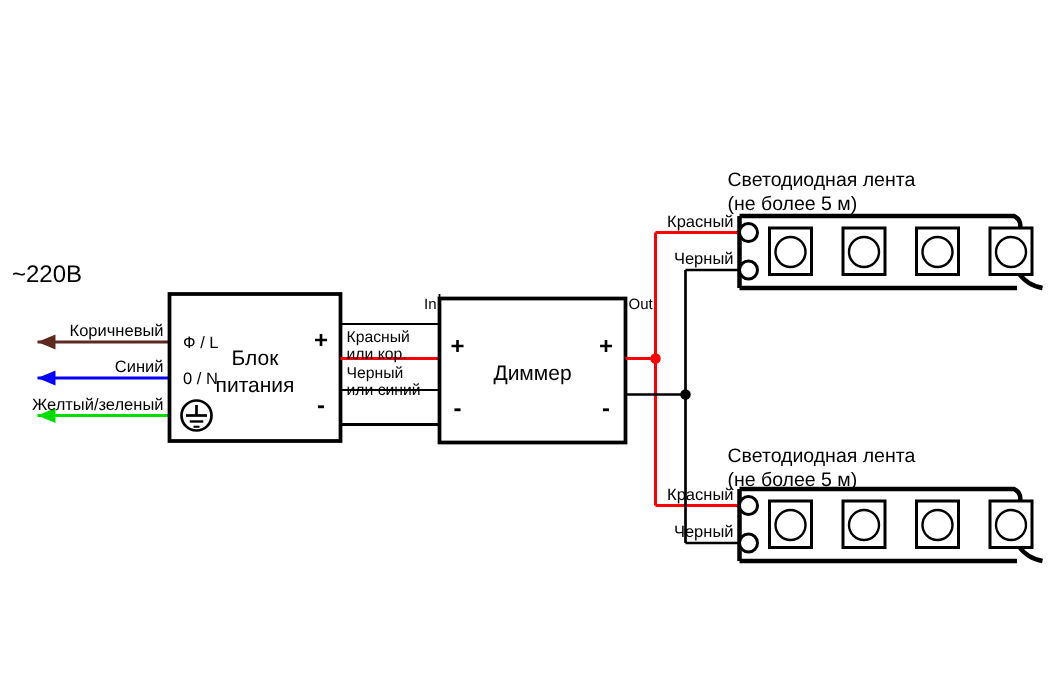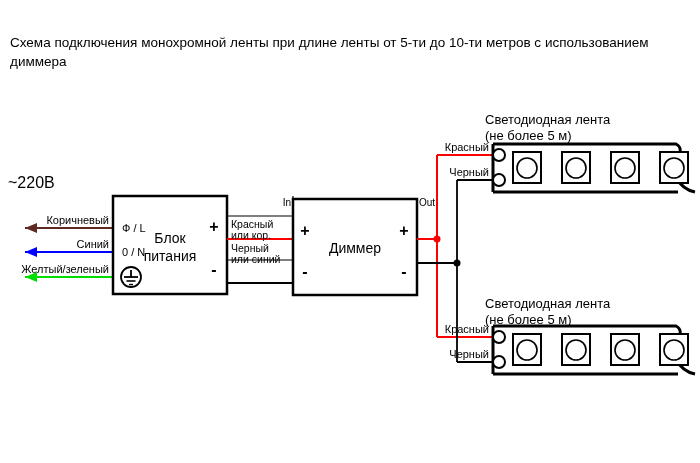--- a/index.html
+++ b/index.html
@@ -46,24 +46,20 @@
   .t-sign    { font-size: 16px; font-weight: bold; }
   .t-inout   { font-size: 10px; }
   .t-strip   { font-size: 13px; }
   .t-midlbl  { font-size: 10.5px; }
 </style>
 </head>
 <body>
 
 <div id="canvas">
 
-  <div class="title-text">
-    <span>Схема подключения монохромной ленты при длине ленты от 5-ти до 10-ти метров с</span>
-    <span>использованием диммера</span>
-  </div>
 
   <svg id="diagram-svg" viewBox="0 0 700 463">
 
     <text class="t-mains" x="8" y="188">~220B</text>
 
     <g>
       <line x1="25" y1="228" x2="113" y2="228" stroke="#5c2a20" stroke-width="2"></line>
       <polygon points="25,228 37,223 37,233" fill="#5c2a20"></polygon>
     </g>
     <text class="t-wire" x="109" y="224" text-anchor="end">Коричневый</text>

